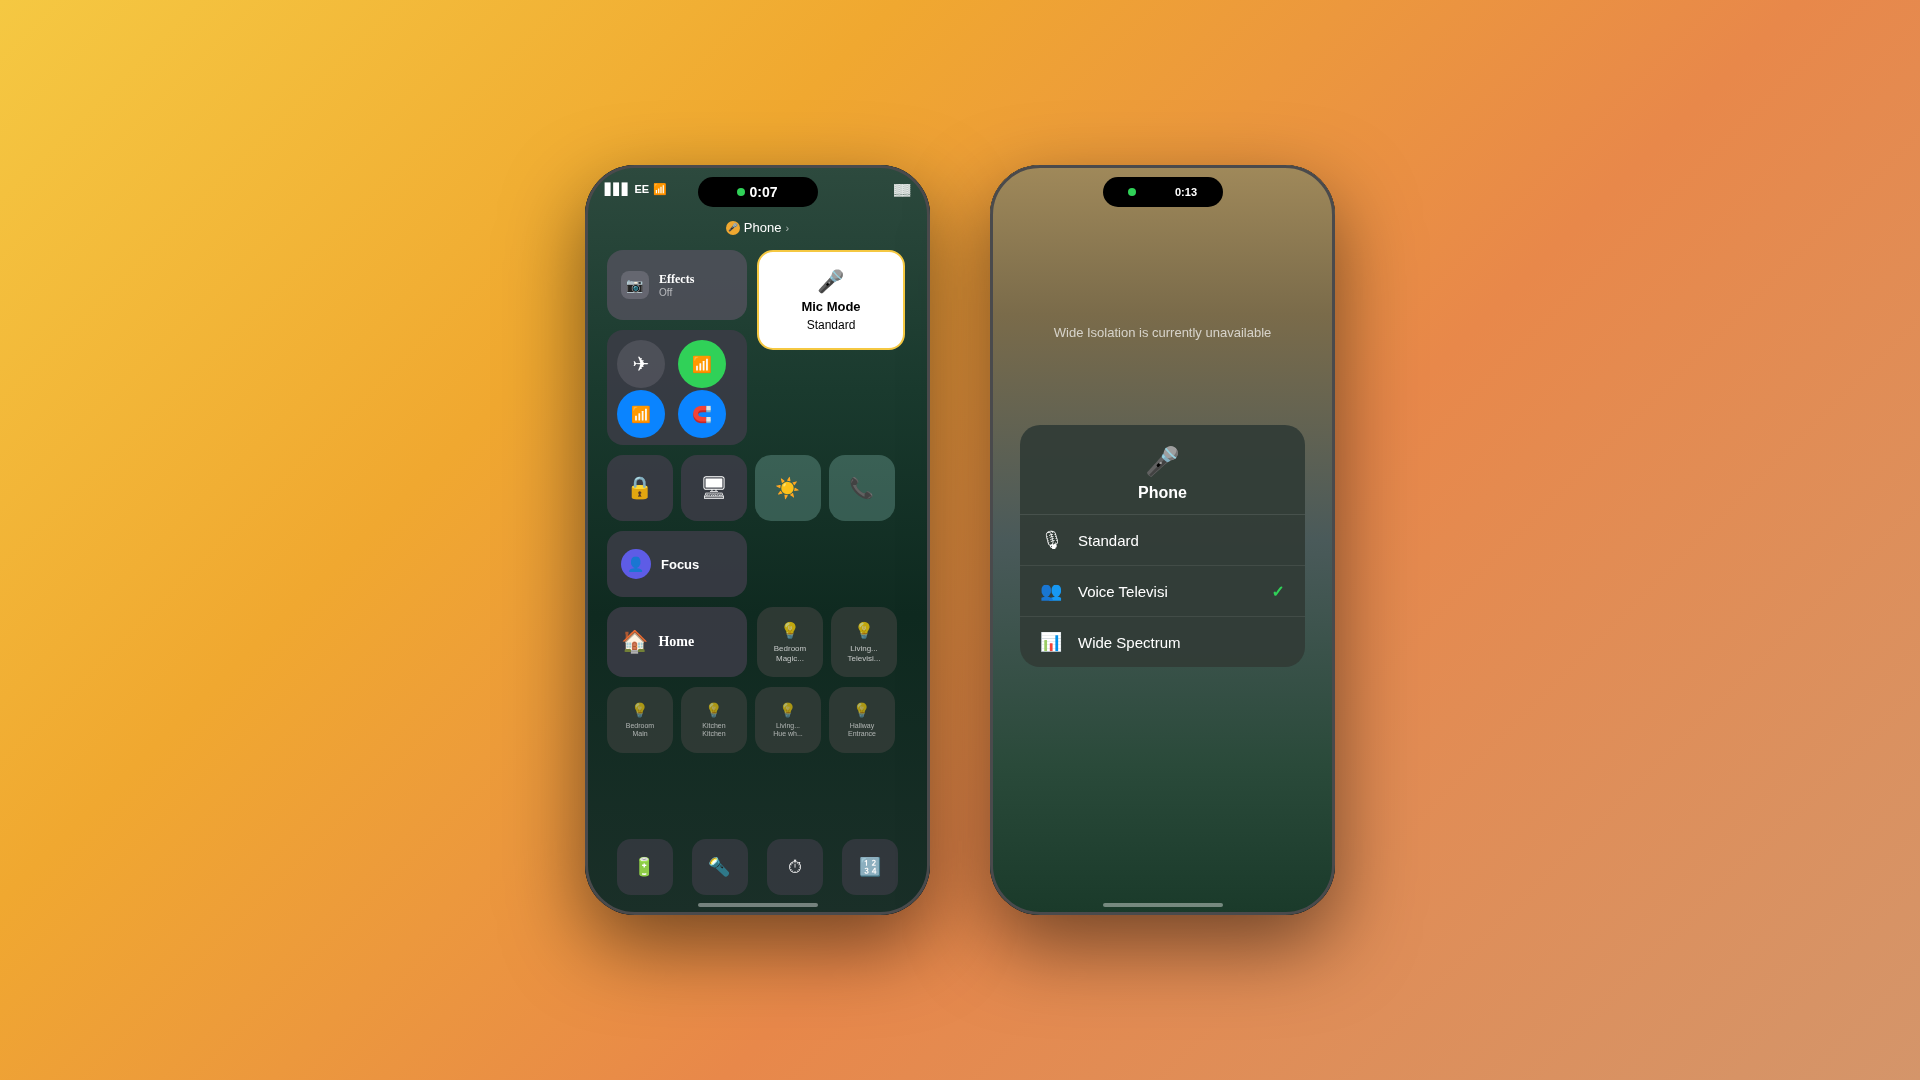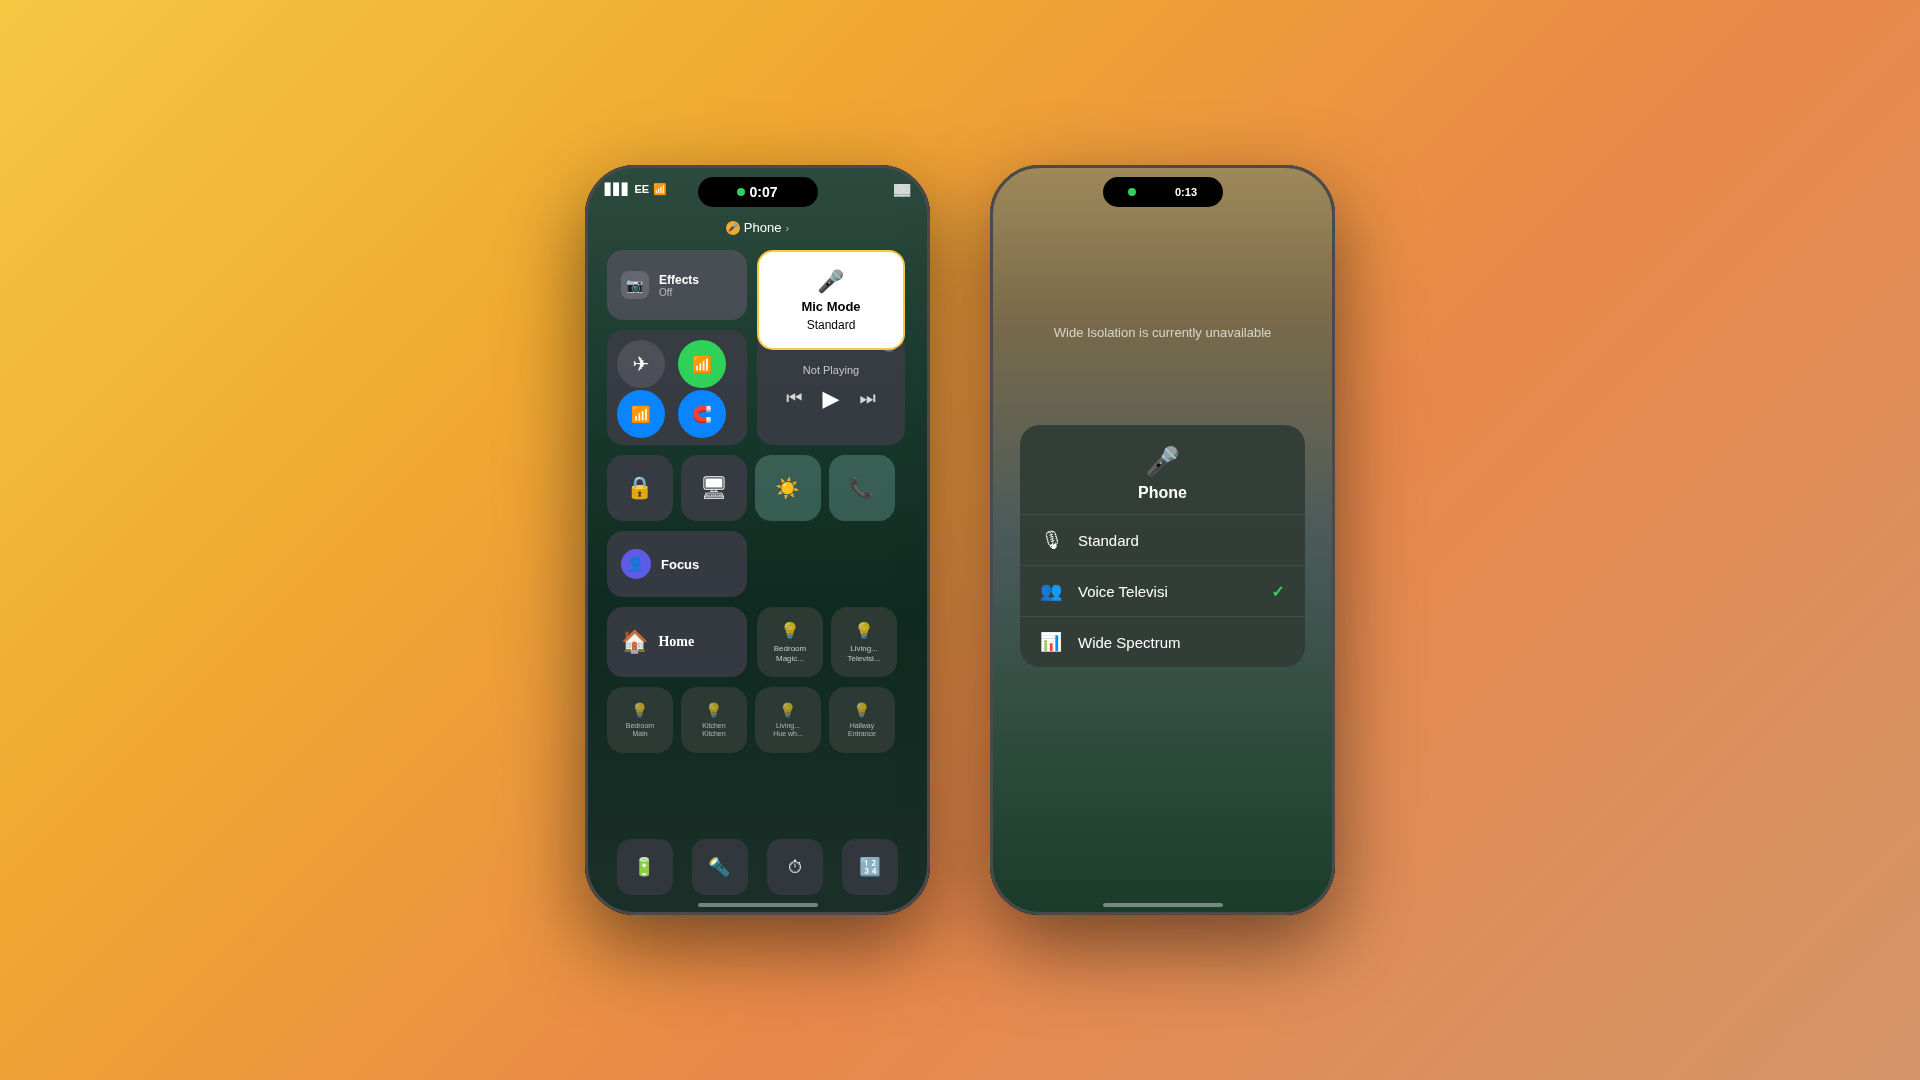--- a/index.html
+++ b/index.html
@@ -181,20 +181,21 @@
 
     .effects-text {
       display: flex;
       flex-direction: column;
     }
 
     .effects-title {
       font-size: 12px;
       color: #fff;
       font-weight: 600;
+      font-family: Liberation Serif, serif;
     }
 
     .effects-sub {
       font-size: 10px;
       color: rgba(255,255,255,0.6);
     }
 
     
     .mic-mode-card {
       position: absolute;
@@ -682,29 +683,20 @@
           <span class="mic-mode-sub">Standard</span>
         </div>
 
         <div class="toggles-row">
           <div class="toggle-btn toggle-airplane">✈</div>
           <div class="toggle-btn toggle-signal" style="font-size:16px;">📶</div>
           <div class="toggle-btn toggle-wifi" style="font-size:16px;">📶</div>
           <div class="toggle-btn toggle-bluetooth" style="font-size:16px;">🧲</div>
         </div>
 
-        <div class="not-playing-card" style="position:relative;">
-          <div class="close-x">✕</div>
-          <span class="not-playing-text">Not Playing</span>
-          <div class="media-controls">
-            <span class="media-btn">⏮</span>
-            <span class="media-play">▶</span>
-            <span class="media-btn">⏭</span>
-          </div>
-        </div>
 
         <div class="row3">
           <div class="lock-btn">🔒</div>
           <div class="mirror-btn">🖥</div>
           <div class="brightness-btn" style="width:66px; height:66px; background:rgba(140,195,185,0.3); border-radius:16px; display:flex; align-items:center; justify-content:center;">☀️</div>
           <div class="phone-small-btn" style="width:66px; height:66px;">📞</div>
         </div>
 
         <div class="focus-card">
           <div class="focus-icon">👤</div>

